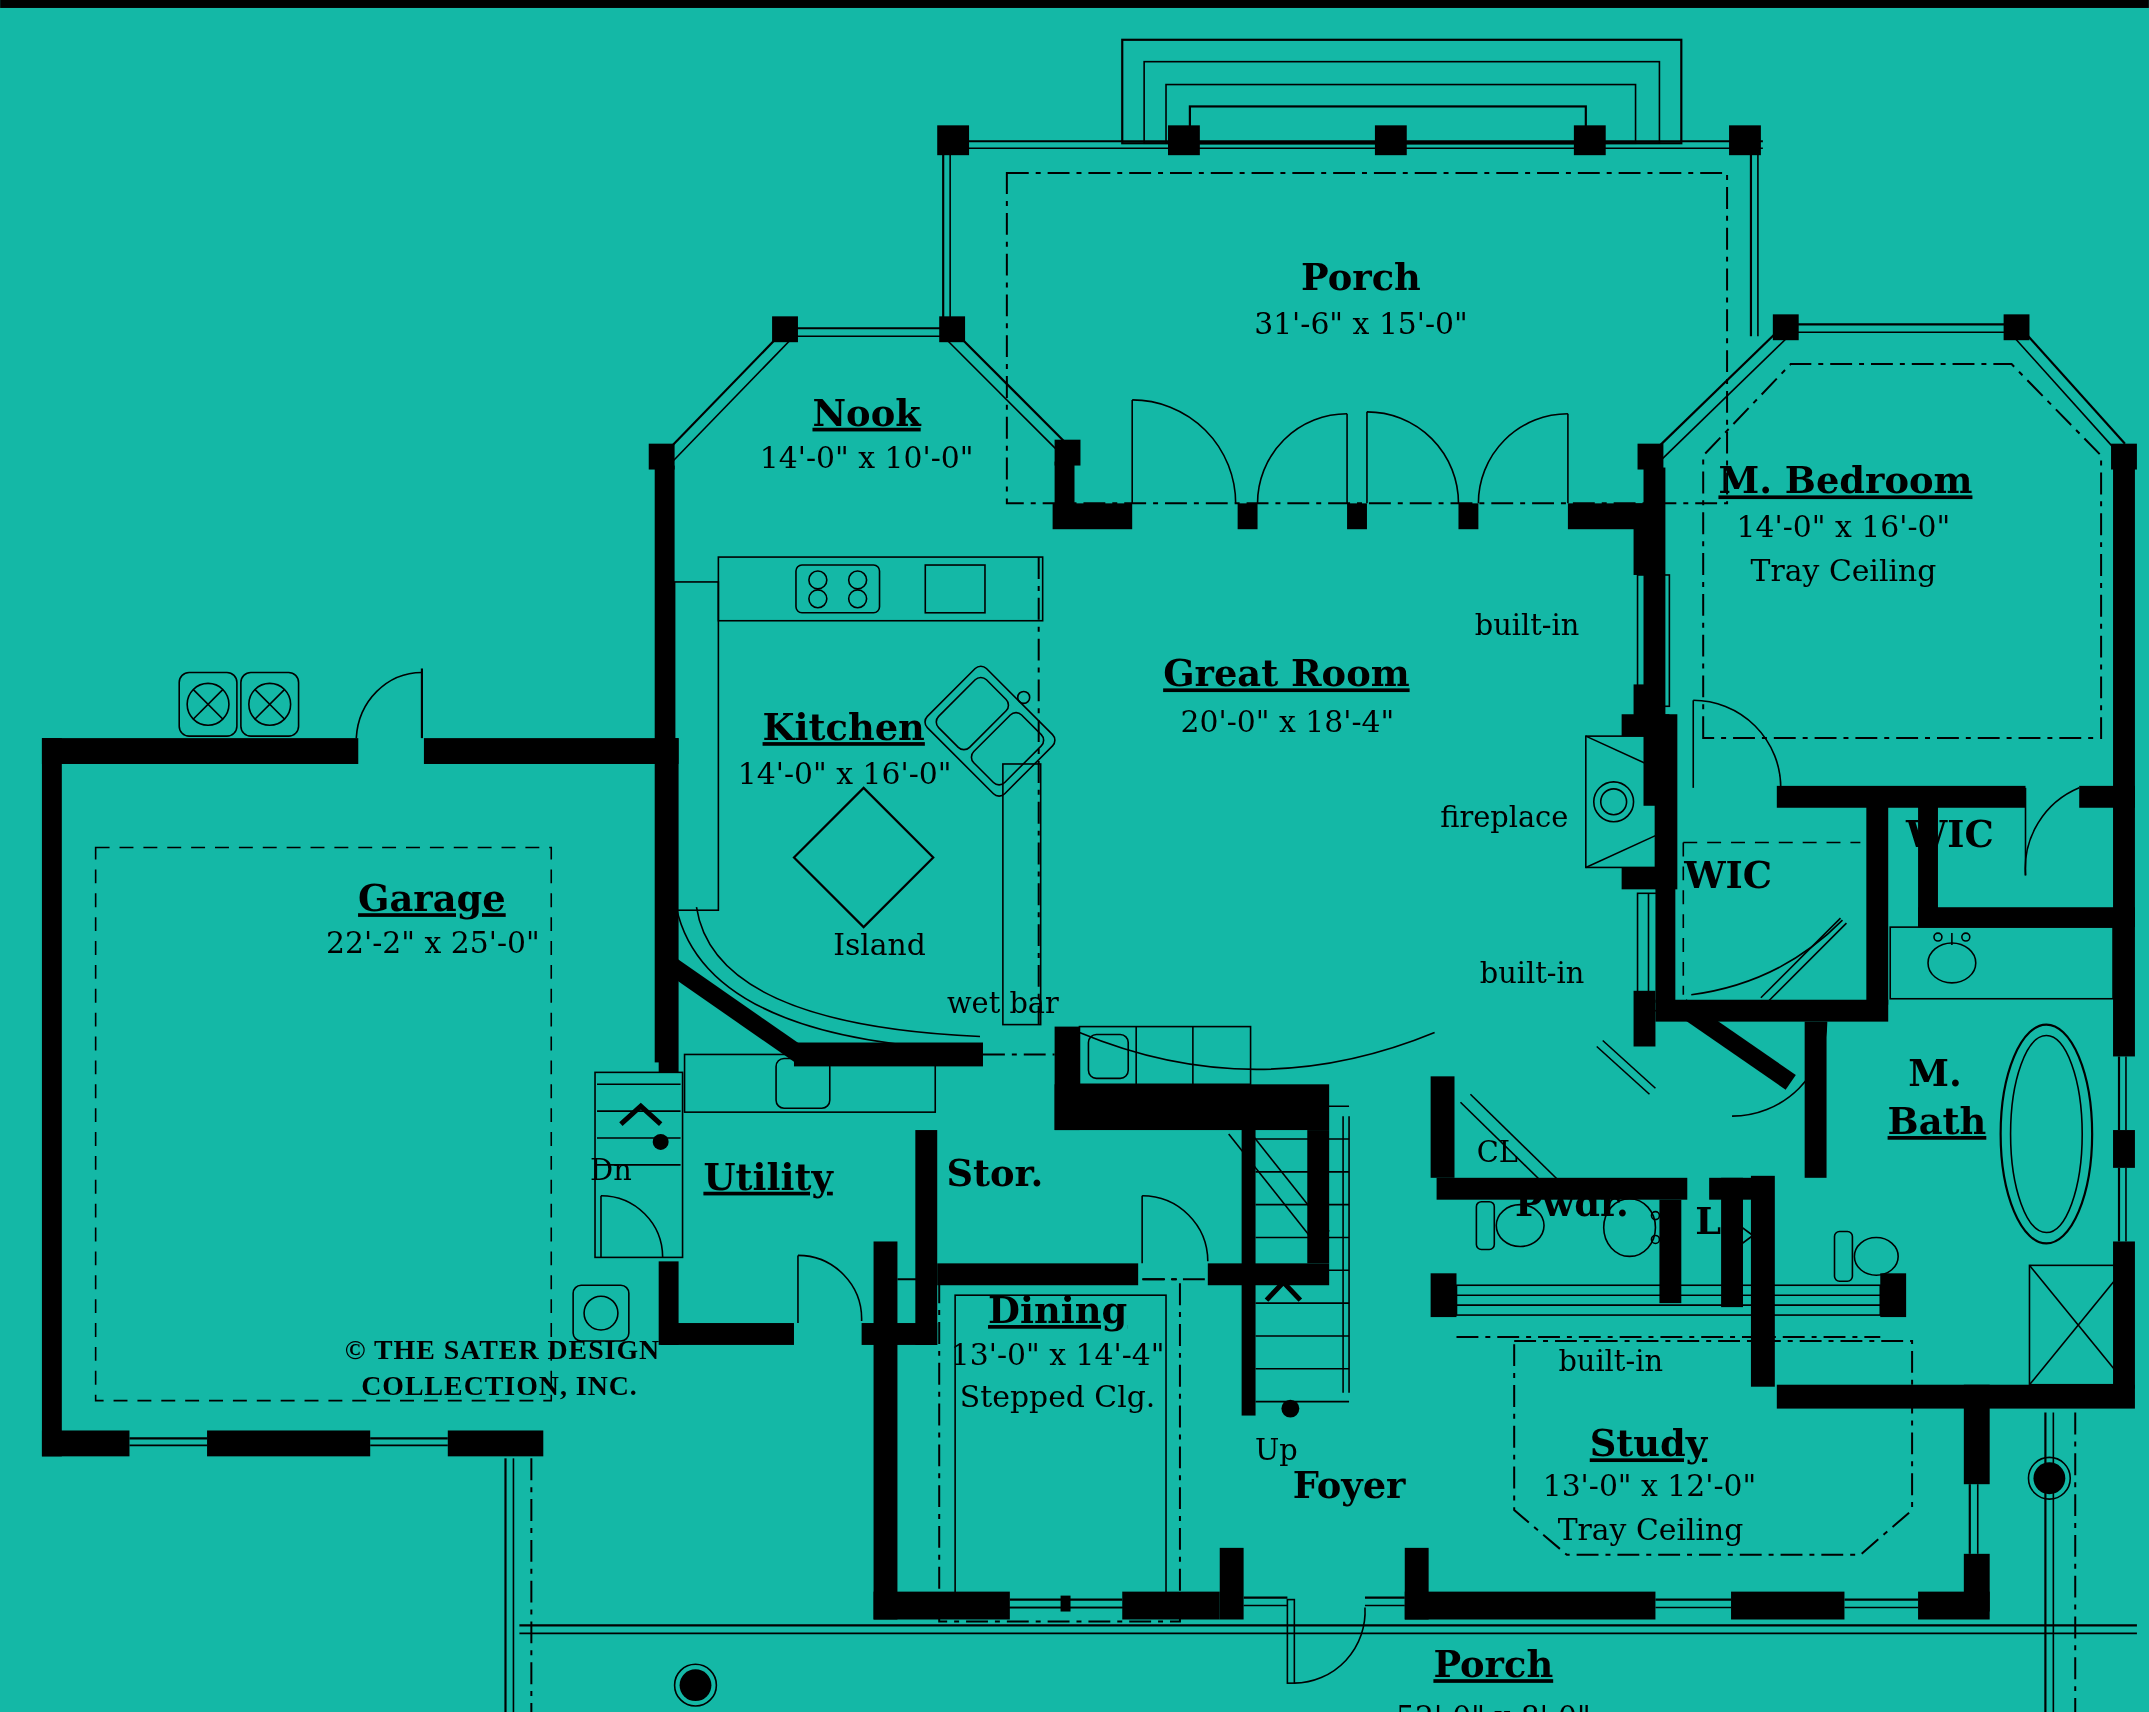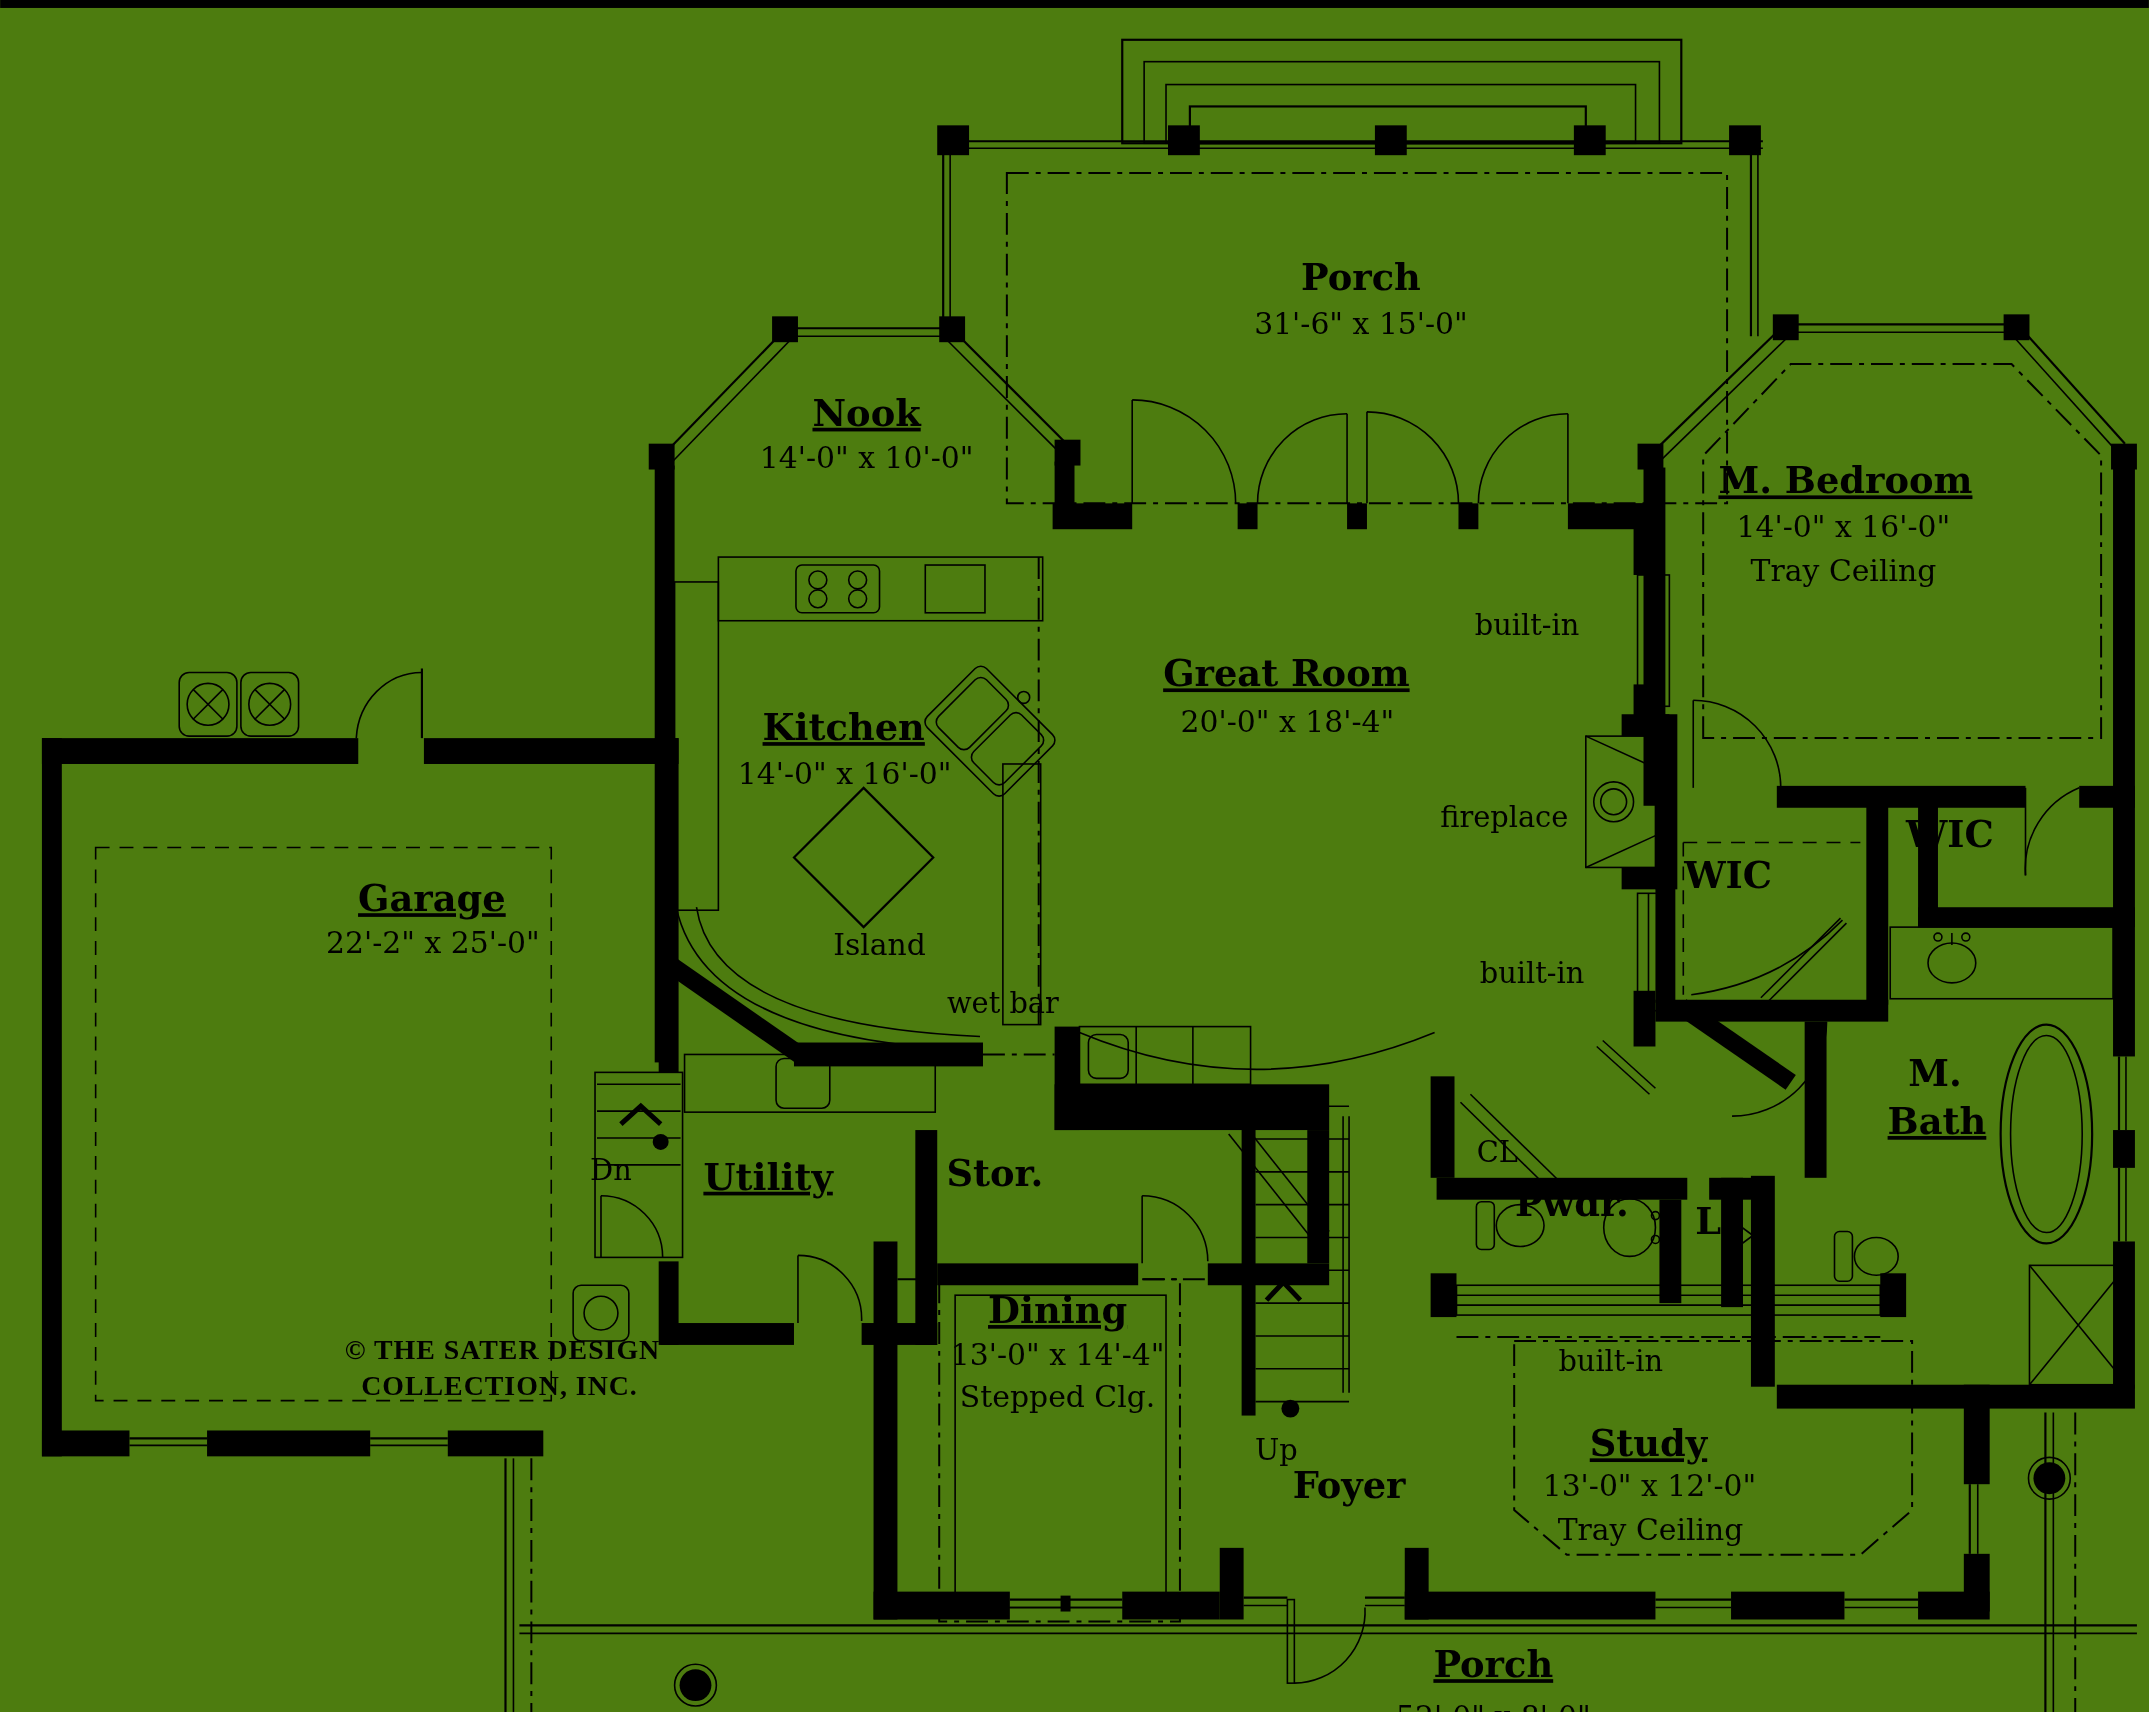--- a/index.html
+++ b/index.html
@@ -1,16 +1,16 @@
 <!DOCTYPE html>
 <html><head>
 <meta charset="utf-8">
 <style>
   html,body{margin:0;padding:0;background:#fff;}
-  #plan-wrap{position:relative;width:2149px;height:1712px;background:#4d7c0f;overflow:hidden;}
+  #plan-wrap{position:relative;width:2149px;height:1712px;background:#14b8a6;overflow:hidden;}
   svg{display:block;}
   .rn{font:bold 37px "DejaVu Serif", serif; fill:#000; text-anchor:middle;}
   .rd{font:30px "DejaVu Serif", serif; fill:#000; text-anchor:middle;}
   .sm{font:29px "DejaVu Serif", serif; fill:#000; text-anchor:middle;}
   .u{text-decoration:underline;}
   .cp{font:bold 28px "Liberation Serif", serif; fill:#000; text-anchor:middle; letter-spacing:1px;}
   .wall{fill:#000;stroke:none;}
   .thin{fill:none;stroke:#000;stroke-width:1.6;}
   .thin2{fill:none;stroke:#000;stroke-width:2.2;}
   .dash{fill:none;stroke:#000;stroke-width:1.6;stroke-dasharray:14 10;}

